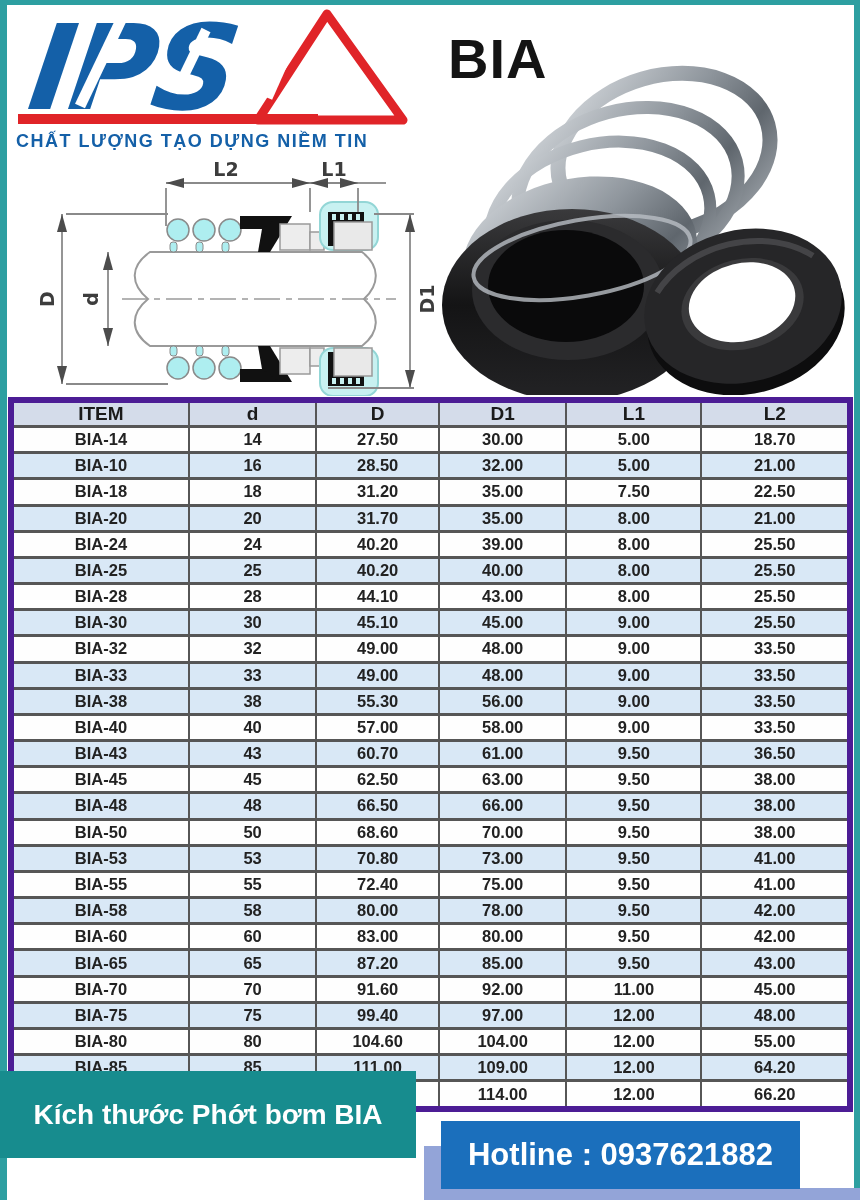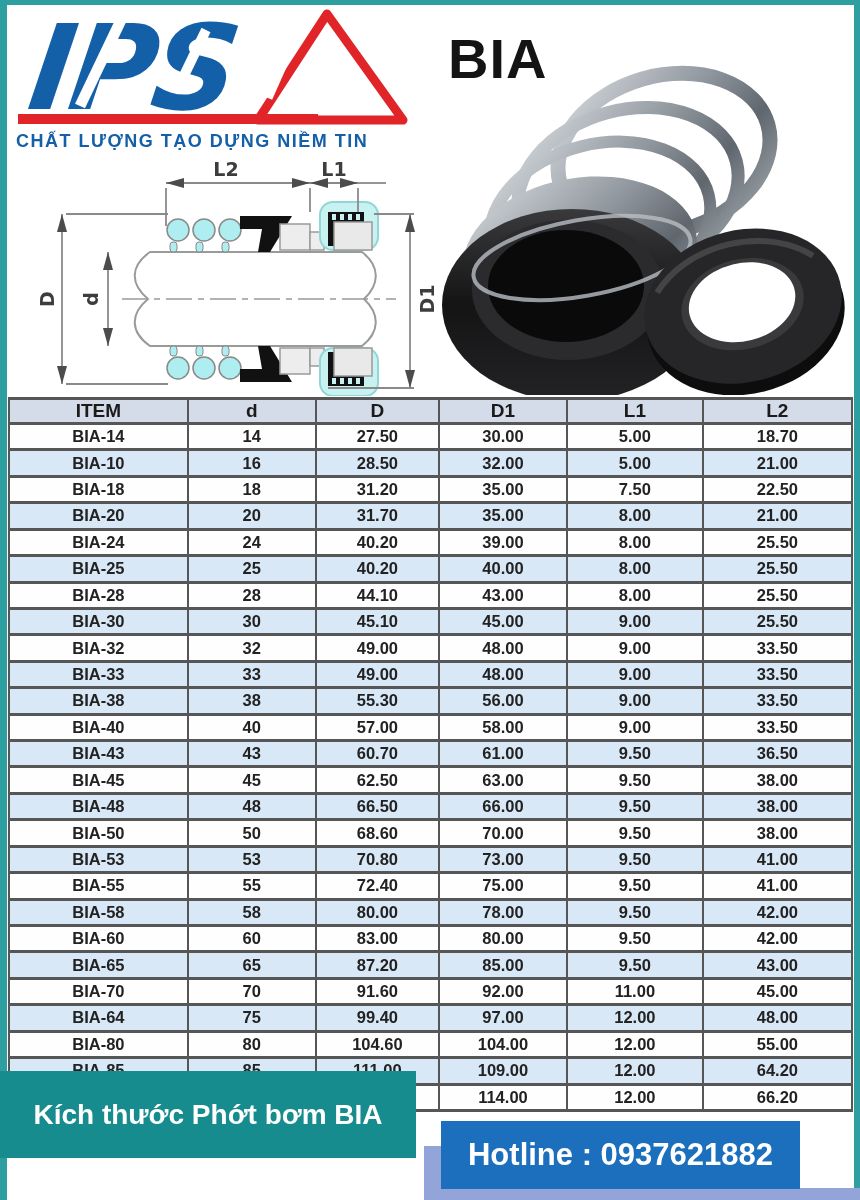--- a/index.html
+++ b/index.html
@@ -28,21 +28,21 @@
   }
 
   
   .photo { position:absolute; left:432px; top:62px; width:422px; height:333px; }
   .diagram { position:absolute; left:18px; top:156px; width:425px; height:240px; }
 
   
   .spec-table-wrap { position:absolute; left:8px; top:397px; width:845px; height:715px; }
   table.spec {
     width:100%; height:100%; border-collapse:collapse; table-layout:fixed;
-    border:2px solid #4c1d95;
+    border:6px solid #4c1d95;
   }
   table.spec th, table.spec td {
     border-top:3px solid #565656; border-bottom:3px solid #565656;
     border-left:2px solid #565656; border-right:2px solid #565656;
     text-align:center; vertical-align:middle;
     color:#222; white-space:nowrap; overflow:hidden;
   }
   table.spec th { background:#d4dcea; font-size:19px; font-weight:bold; color:#1b1b1b; }
   table.spec td { background:#fefefe; font-size:16.5px; font-weight:600; }
   table.spec tr.alt td { background:#d9e8f6; }
@@ -393,21 +393,21 @@
           </tr>
           <tr>
             <td>BIA-70</td>
             <td>70</td>
             <td>91.60</td>
             <td>92.00</td>
             <td>11.00</td>
             <td>45.00</td>
           </tr>
           <tr class="alt">
-            <td>BIA-64</td>
+            <td>BIA-75</td>
             <td>75</td>
             <td>99.40</td>
             <td>97.00</td>
             <td>12.00</td>
             <td>48.00</td>
           </tr>
           <tr>
             <td>BIA-80</td>
             <td>80</td>
             <td>104.60</td>

